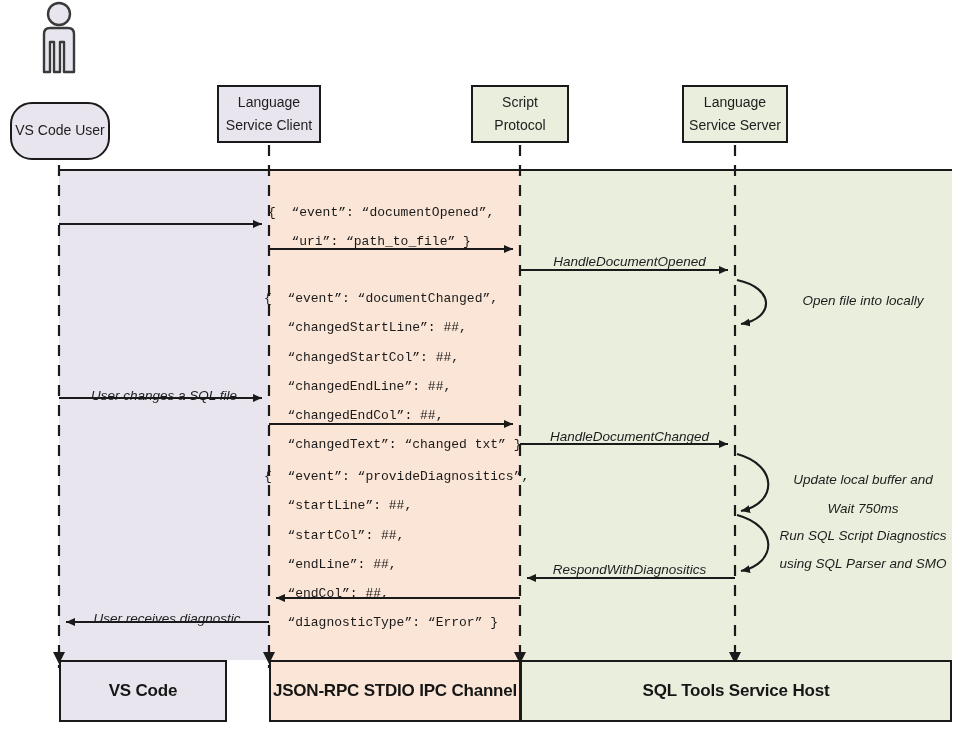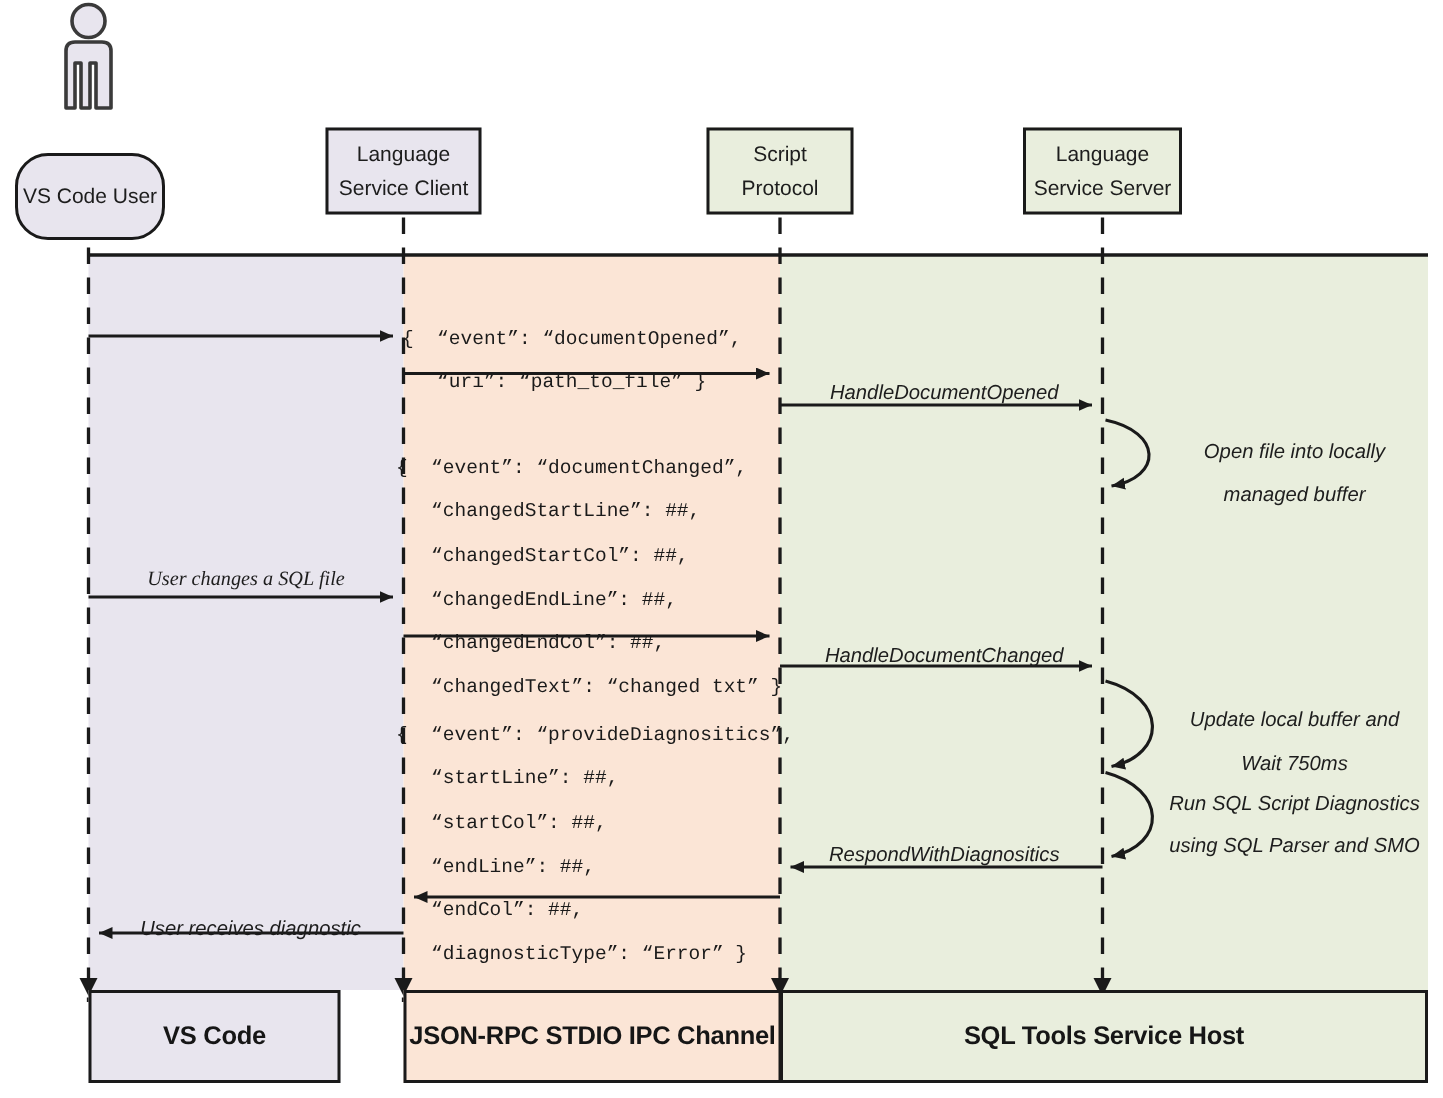--- a/index.html
+++ b/index.html
@@ -61,21 +61,20 @@
     white-space:nowrap;
   }
   .lbl.center{text-align:center;}
   .json{
     position:absolute;
     font-family:"Liberation Mono", monospace;
     font-size:13px;
     color:#1a1a1a;
     line-height:2.25;
     white-space:pre;
-    margin-top:13px;
   }
   .actor{
     position:absolute;
   }
 </style>
 </head>
 <body>
 
 <div id="stage">
 
@@ -151,30 +150,29 @@
   </div>
 
   <div class="pbox grn" style="left:682px;top:85px;width:106px;height:58px;">
     <span>Language</span>
     <span>Service Server</span>
   </div>
 
 
   <div class="lbl center" style="left:524px;top:249px;width:211px;">HandleDocumentOpened</div>
 
-  <div class="lbl center" style="left:59px;top:373px;width:210px;font-family:Liberation Serif, serif;">User changes a SQL file</div>
+  <div class="lbl center" style="left:59px;top:383px;width:210px;">User changes a SQL file</div>
 
   <div class="lbl center" style="left:524px;top:424px;width:211px;">HandleDocumentChanged</div>
 
   <div class="lbl center" style="left:524px;top:557px;width:211px;">RespondWithDiagnositics</div>
 
   <div class="lbl center" style="left:59px;top:590px;width:216px;margin-top:16px;">User receives diagnostic</div>
 
   <div class="lbl center" style="left:770px;top:288px;width:186px;">Open file into locally</div>
-  <div class="lbl center" style="left:770px;top:317px;width:186px;">managed buffer</div>
 
   <div class="lbl center" style="left:770px;top:467px;width:186px;">Update local buffer and</div>
   <div class="lbl center" style="left:770px;top:496px;width:186px;">Wait 750ms</div>
 
   <div class="lbl center" style="left:770px;top:523px;width:186px;">Run SQL Script Diagnostics</div>
   <div class="lbl center" style="left:770px;top:551px;width:186px;">using SQL Parser and SMO</div>
 
   <div class="json" style="left:268px;top:198px;">{  “event”: “documentOpened”,
    “uri”: “path_to_file” }</div>
 

